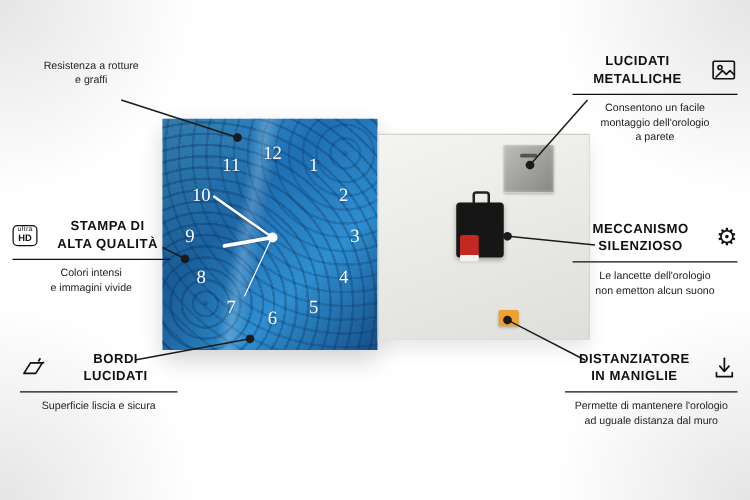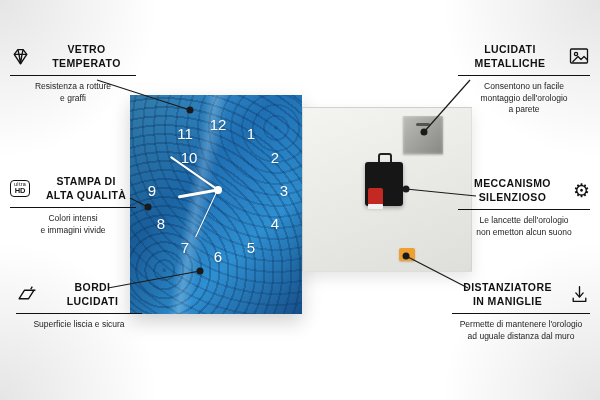--- a/index.html
+++ b/index.html
@@ -9,34 +9,35 @@
     background:
       radial-gradient(circle at 0% 0%, rgba(0,0,0,0.10), transparent 22%),
       radial-gradient(circle at 100% 0%, rgba(0,0,0,0.10), transparent 22%),
       radial-gradient(circle at 0% 100%, rgba(0,0,0,0.10), transparent 22%),
       radial-gradient(circle at 100% 100%, rgba(0,0,0,0.10), transparent 22%),
       #ffffff;
   }
   
   .product{position:absolute;left:130px;top:95px;width:340px;height:185px;}
   .front{
-    position:absolute;left:0;top:0;width:172px;height:219px;
+    position:absolute;left:0;top:0;width:172px;height:185px;
     background:
       linear-gradient(100deg, rgba(0,20,50,0.30) 0%, rgba(0,20,50,0.08) 36%, rgba(255,255,255,0.20) 41%, rgba(255,255,255,0) 47%),
       repeating-radial-gradient(circle at 20% 80%, rgba(6,45,90,0.28) 0 2px, rgba(0,0,0,0) 2px 9px),
       repeating-radial-gradient(circle at 85% 15%, rgba(6,45,90,0.22) 0 2px, rgba(0,0,0,0) 2px 11px),
       linear-gradient(135deg,#45a6dc 0%,#1f6fb2 38%,#2f8fd0 68%,#174f88 100%);
     box-shadow:0 8px 18px rgba(0,0,0,0.18);
+    font-family:Liberation Serif, serif;
   }
   .num{position:absolute;color:#fff;font-size:15px;font-weight:400;transform:translate(-50%,-50%);
        text-shadow:0 1px 2px rgba(0,30,60,0.35);}
   .n0{left:88px;top:29px;} .n1{left:121px;top:38px;} .n2{left:145px;top:62px;}
   .n3{left:154px;top:95px;} .n4{left:145px;top:128px;} .n5{left:121px;top:152px;}
   .n6{left:88px;top:161px;} .n7{left:55px;top:152px;} .n8{left:31px;top:128px;}
-  .n9{left:22px;top:95px;} .n10{left:31px;top:62px;margin-left:28px;} .n11{left:55px;top:38px;}
+  .n9{left:22px;top:95px;} .n10{left:31px;top:62px;} .n11{left:55px;top:38px;}
   .hand{position:absolute;background:#fff;border-radius:2px;transform-origin:50% 100%;
         box-shadow:0 1px 2px rgba(0,20,50,0.4);}
   .hand.minute{width:2px;height:58px;left:87px;top:37px;transform:rotate(-55deg);}
   .hand.hour{width:3px;height:40px;left:86px;top:55px;transform:rotate(-100deg);}
   .hand.second{width:1px;height:52px;left:87px;top:43px;transform:rotate(205deg);}
   .cap{position:absolute;left:84px;top:91px;width:8px;height:8px;border-radius:50%;background:#fff;}
   .back{
     position:absolute;left:172px;top:12px;width:168px;height:163px;
     background:linear-gradient(160deg,#f4f4f0,#dededa);
     border:1px solid rgba(0,0,0,0.08);
@@ -119,30 +120,20 @@
       <circle cx="190" cy="110" r="3.5"></circle>
       <circle cx="148" cy="207" r="3.5"></circle>
       <circle cx="200" cy="271" r="3.5"></circle>
       <circle cx="424" cy="132" r="3.5"></circle>
       <circle cx="406" cy="189" r="3.5"></circle>
       <circle cx="406" cy="256" r="3.5"></circle>
     </g>
   </svg>
 
   <div class="callout" style="left:10px;top:42px;width:126px;">
-    <div class="co-head">
-      <span class="ico">
-        <svg width="21" height="21" viewBox="0 0 20 20" fill="none" stroke="#111" stroke-width="1.3" stroke-linejoin="round">
-          <path d="M4 8 L7.5 3.5 H12.5 L16 8 L10 17 Z"></path>
-          <path d="M4 8 H16 M7.5 3.5 L8.6 8 L10 17 M12.5 3.5 L11.4 8 L10 17"></path>
-        </svg>
-      </span>
-      <div class="co-title">VETRO
-TEMPERATO</div>
-    </div>
     <div class="co-desc">Resistenza a rotture
 e graffi</div>
   </div>
 
   <div class="callout" style="left:10px;top:174px;width:126px;">
     <div class="co-head">
       <span class="ico uhd">
         <span>
           <span class="t1">ultra</span>
           <span class="t2">HD</span>

